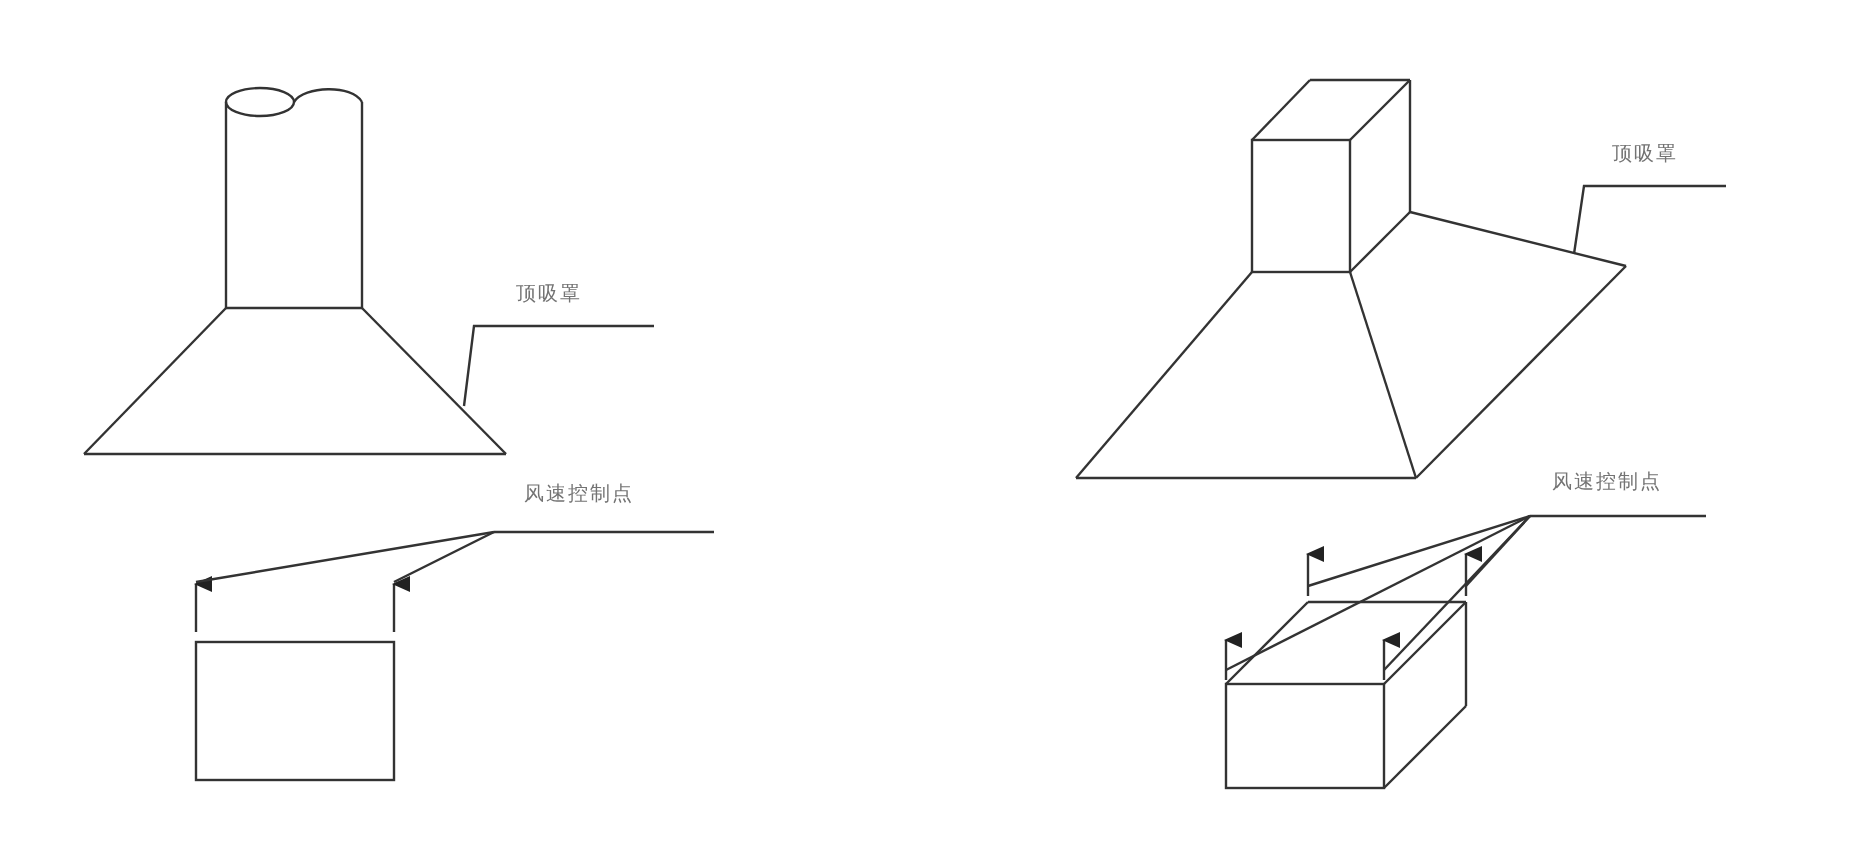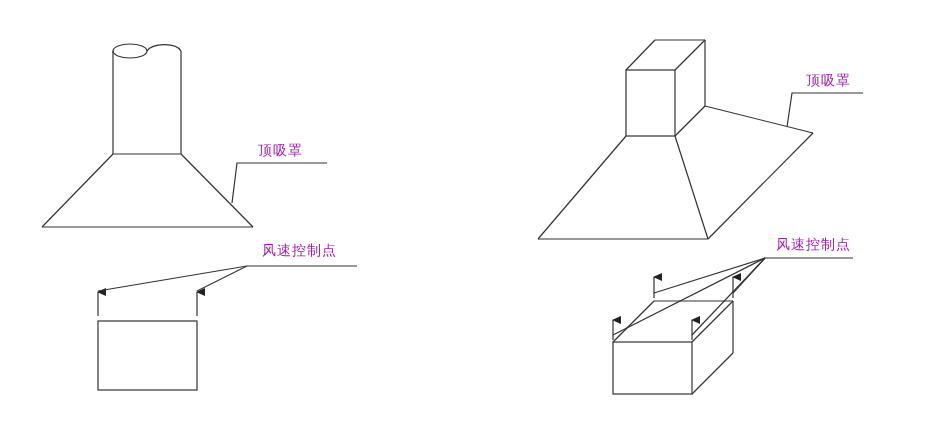--- a/index.html
+++ b/index.html
@@ -1,22 +1,22 @@
 <!DOCTYPE html>
 <html><head>
   <meta charset="utf-8">
   <style>
     html, body { margin: 0; padding: 0; background: #ffffff; }
     .canvas { position: relative; width: 929px; height: 423px; background: #ffffff; overflow: hidden; }
     svg { position: absolute; left: 0; top: 0; }
     .label {
       position: absolute;
       font-family: Liberation Mono, monospace;
-      font-size: 14px;
-      color: #a21caf;
+      font-size: 10px;
+      color: #737373;
       letter-spacing: 1px;
       white-space: nowrap;
       line-height: 1;
     }
   </style>
 </head>
 <body>
 
 <div class="canvas">
   <svg width="929" height="423" viewBox="0 0 929 423">

